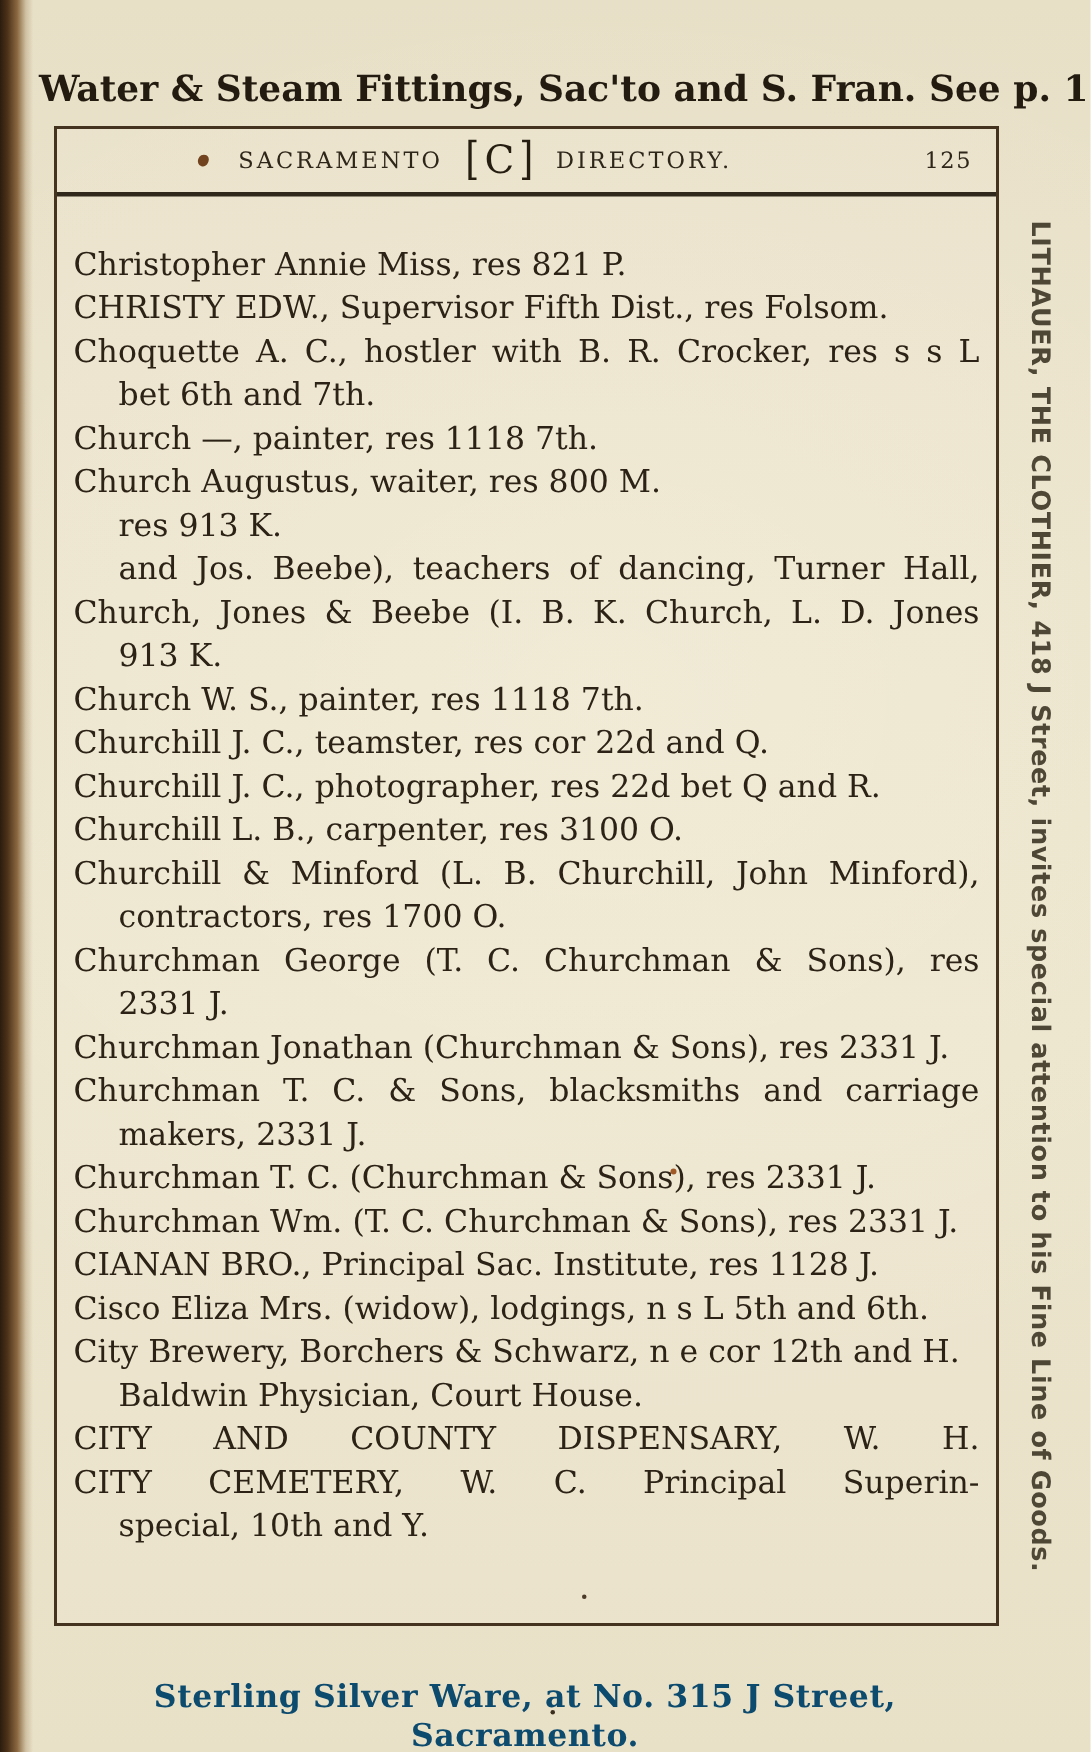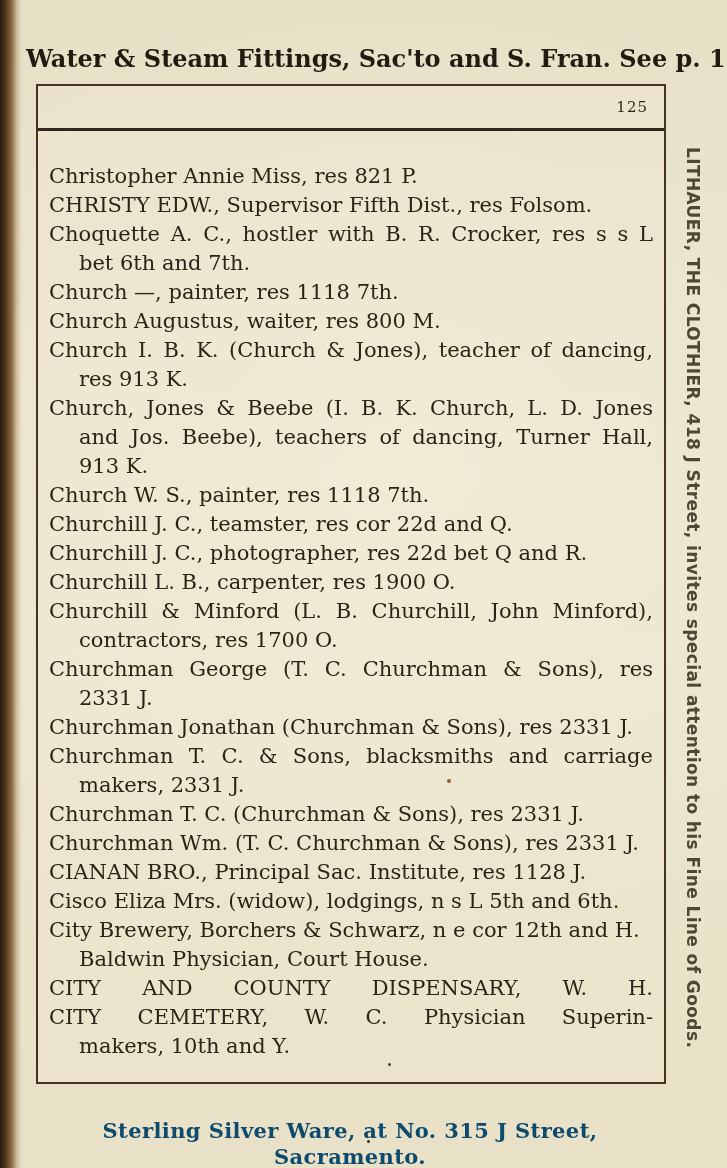--- a/index.html
+++ b/index.html
@@ -69,20 +69,30 @@
 </head>
 <body>
 
 <div class="binding"></div>
 
 <div class="top-ad">Water &amp; Steam Fittings, Sac'to and S. Fran.  See p. 1.</div>
 
 <div class="box">
 
   <div class="box-header">
+    <div class="hdr-group">
+      <span class="ink-dot"></span>
+      <span class="hdr-word">SACRAMENTO</span>
+      <span class="section-letter-wrap">
+        <span class="bracket">[</span>
+        <span class="section-letter">C</span>
+        <span class="bracket">]</span>
+      </span>
+      <span class="hdr-word">DIRECTORY.</span>
+    </div>
     <span class="page-num">125</span>
   </div>
 
   <div class="entries" id="entries">
       <div class="entry">
         <div class="ln">Christopher Annie Miss, res 821 P.</div>
       </div>
       <div class="entry">
         <div class="ln">CHRISTY EDW., Supervisor Fifth Dist., res Folsom.</div>
       </div>
@@ -90,39 +100,38 @@
         <div class="ln j">Choquette A. C., hostler with B. R. Crocker, res s s L</div>
         <div class="ln cont">bet 6th and 7th.</div>
       </div>
       <div class="entry">
         <div class="ln">Church —, painter, res 1118 7th.</div>
       </div>
       <div class="entry">
         <div class="ln">Church Augustus, waiter, res 800 M.</div>
       </div>
       <div class="entry">
-        <div class="ln j">Church I. B. K. (Church &amp; Jones), teacher of dancing,</div>
         <div class="ln cont">res 913 K.</div>
       </div>
       <div class="entry">
+        <div class="ln cont j">and Jos. Beebe), teachers of dancing, Turner Hall,</div>
         <div class="ln j">Church, Jones &amp; Beebe (I. B. K. Church, L. D. Jones</div>
-        <div class="ln cont j">and Jos. Beebe), teachers of dancing, Turner Hall,</div>
         <div class="ln cont">913 K.</div>
       </div>
       <div class="entry">
         <div class="ln">Church W. S., painter, res 1118 7th.</div>
       </div>
       <div class="entry">
         <div class="ln">Churchill J. C., teamster, res cor 22d and Q.</div>
       </div>
       <div class="entry">
         <div class="ln">Churchill J. C., photographer, res 22d bet Q and R.</div>
       </div>
       <div class="entry">
-        <div class="ln">Churchill L. B., carpenter, res 1900 O.</div>
+        <div class="ln">Churchill L. B., carpenter, res 3100 O.</div>
       </div>
       <div class="entry">
         <div class="ln j">Churchill &amp; Minford (L. B. Churchill, John Minford),</div>
         <div class="ln cont">contractors, res 1700 O.</div>
       </div>
       <div class="entry">
         <div class="ln j">Churchman George (T. C. Churchman &amp; Sons), res</div>
         <div class="ln cont">2331 J.</div>
       </div>
       <div class="entry">
@@ -145,22 +154,22 @@
         <div class="ln">Cisco Eliza Mrs. (widow), lodgings, n s L 5th and 6th.</div>
       </div>
       <div class="entry">
         <div class="ln">City Brewery, Borchers &amp; Schwarz, n e cor 12th and H.</div>
       </div>
       <div class="entry">
         <div class="ln cont">Baldwin Physician, Court House.</div>
         <div class="ln j">CITY AND COUNTY DISPENSARY, W. H.</div>
       </div>
       <div class="entry">
-        <div class="ln j">CITY CEMETERY, W. C. Physician Superin-</div>
-        <div class="ln cont">makers, 10th and Y.</div>
+        <div class="ln j">CITY CEMETERY, W. C. Principal Superin-</div>
+        <div class="ln cont">special, 10th and Y.</div>
       </div>
     </div>
 
 </div>
 
 <div class="sidebar-ad">LITHAUER, THE CLOTHIER, 418 J Street, invites special attention to his Fine Line of Goods.</div>
 
 <div class="footer-ad">Sterling Silver Ware, at No. 315 J Street, Sacramento.</div>
 
 <div class="speck" style="left: 447px; top: 779px; width: 4px; height: 4px; background: rgb(160, 90, 40);"></div>

